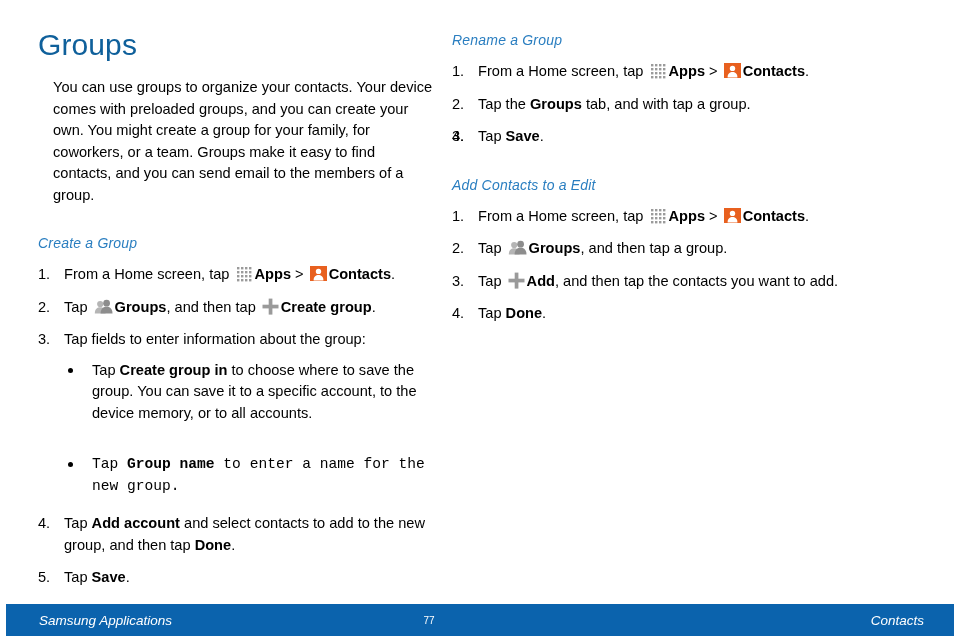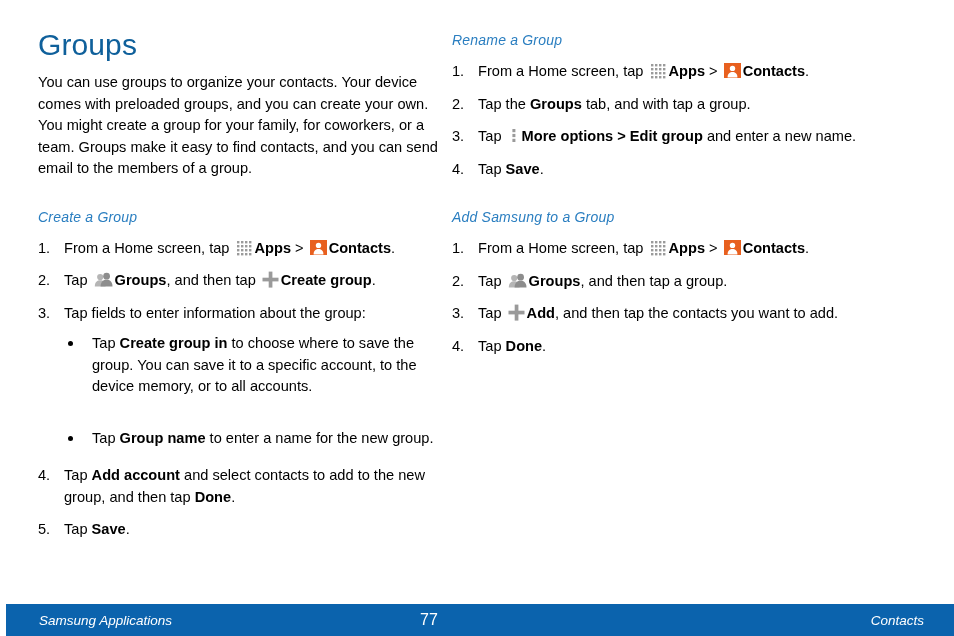--- a/index.html
+++ b/index.html
@@ -56,21 +56,21 @@
     margin-top: 25px;
   }
   .sec.first {
     margin-top: 0;
   }
 
   
   p.body-text {
     font-size: 14.6px;
     line-height: 21.5px;
-    margin: 0;
+    margin: 15px;
   }
 
   
   ol.steps {
     list-style: none;
     margin: 0;
     padding: 0;
   }
   ol.steps > li {
     position: relative;
@@ -99,20 +99,21 @@
   }
   ul.subs > li {
     position: relative;
     padding-left: 28px;
     font-size: 14.6px;
     line-height: 21.5px;
     margin-bottom: 30px;
   }
   ul.subs > li:last-child {
     margin-bottom: 16px;
+    font-family: Liberation Mono, monospace;
   }
   ul.subs > li > .dot {
     position: absolute;
     left: 4px;
     top: 8px;
     width: 5px;
     height: 5px;
     border-radius: 50%;
     background: #000;
   }
@@ -150,21 +151,21 @@
     color: #ffffff;
     font-size: 13.5px;
     font-style: italic;
   }
   .footer .f-center {
     position: absolute;
     left: 0;
     width: 846px;
     text-align: center;
     color: #ffffff;
-    font-size: 16px;
+    font-size: 10px;
   }
   .footer .f-right {
     position: absolute;
     right: 32px;
     color: #ffffff;
     font-size: 13.5px;
     font-style: italic;
   }
 </style>
 </head>
@@ -246,31 +247,27 @@
                     <rect x="1" y="14" width="2.4" height="2.4" fill="#9a9a9a"></rect>
                     <rect x="5" y="14" width="2.4" height="2.4" fill="#9a9a9a"></rect>
                     <rect x="9" y="14" width="2.4" height="2.4" fill="#9a9a9a"></rect>
                     <rect x="13" y="14" width="2.4" height="2.4" fill="#9a9a9a"></rect>
                   </svg></span><b class="b">Apps</b><span> &gt; </span><span class="icon icon-contacts"><svg viewBox="0 0 17 17" width="17" height="17">
                     <rect x="0" y="1" width="17" height="15" fill="#e8601f"></rect>
                     <circle cx="8.5" cy="6.4" r="2.7" fill="#ffffff"></circle>
                     <path d="M3.6 15.4 C3.6 11.4 6.0 10.0 8.5 10.0 C11.0 10.0 13.4 11.4 13.4 15.4 Z" fill="#ffffff"></path>
                   </svg></span><b class="b">Contacts</b><span>.</span></span></li>
             <li><span class="num">2.</span><span><span>Tap the </span><b class="b">Groups</b><span> tab, and with tap a group.</span></span></li>
-            <li><span class="num">3.</span><span><span>Tap </span><span class="icon icon-more"><svg viewBox="0 0 8 17" width="8" height="17">
-                    <rect x="2.4" y="2.0" width="3" height="3.2" fill="#9a9a9a"></rect>
-                    <rect x="2.4" y="6.9" width="3" height="3.2" fill="#9a9a9a"></rect>
-                    <rect x="2.4" y="11.8" width="3" height="3.2" fill="#9a9a9a"></rect>
-                  </svg></span><b class="b">More options</b><b class="b"> &gt; </b><b class="b">Edit group</b><span> and enter a new name.</span></span></li>
+            <li><span class="num">3.</span></li>
             <li><span class="num">4.</span><span><span>Tap </span><b class="b">Save</b><span>.</span></span></li>
           </ol>
       </div>
 
       <div class="sec">
-        <h2 class="sec-title">Add Samsung to a Group</h2>
+        <h2 class="sec-title">Add Contacts to a Edit</h2>
         <ol class="steps">
             <li><span class="num">1.</span><span><span>From a Home screen, tap </span><span class="icon icon-apps"><svg viewBox="0 0 17 17" width="17" height="17">
                     <rect x="1" y="2" width="2.4" height="2.4" fill="#9a9a9a"></rect>
                     <rect x="5" y="2" width="2.4" height="2.4" fill="#9a9a9a"></rect>
                     <rect x="9" y="2" width="2.4" height="2.4" fill="#9a9a9a"></rect>
                     <rect x="13" y="2" width="2.4" height="2.4" fill="#9a9a9a"></rect>
                     <rect x="1" y="6" width="2.4" height="2.4" fill="#9a9a9a"></rect>
                     <rect x="5" y="6" width="2.4" height="2.4" fill="#9a9a9a"></rect>
                     <rect x="9" y="6" width="2.4" height="2.4" fill="#9a9a9a"></rect>
                     <rect x="13" y="6" width="2.4" height="2.4" fill="#9a9a9a"></rect>

